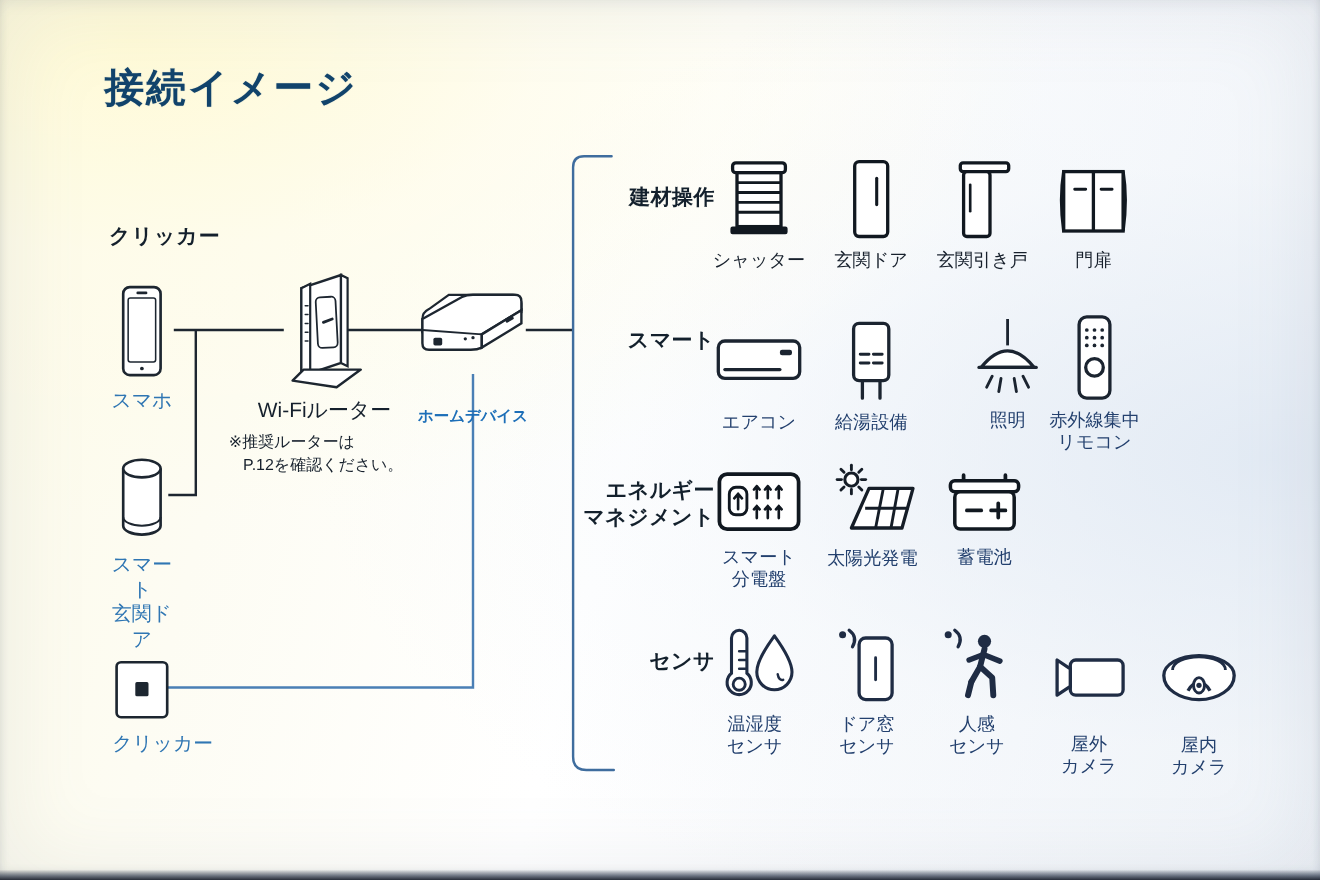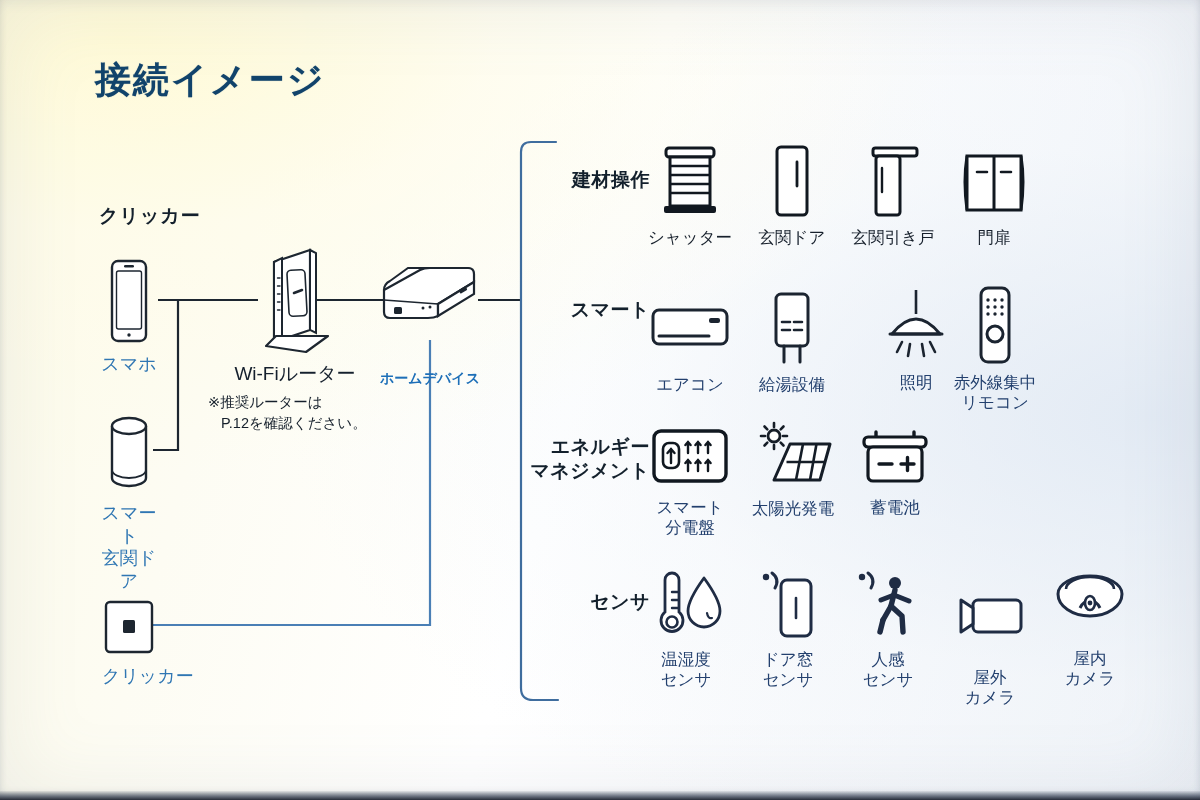--- a/index.html
+++ b/index.html
@@ -398,21 +398,21 @@
     <div class="icon-wrap" style="height:74px;">
       <svg width="72" height="48" viewBox="0 0 72 48">
         <rect x="19" y="8" width="48" height="32" rx="5" fill="#ffffff" stroke="#1f2c44" stroke-width="3"></rect>
         <path d="M19 16 L7 8 L7 40 L19 32 Z" fill="#ffffff" stroke="#1f2c44" stroke-width="3" stroke-linejoin="round"></path>
       </svg>
     </div>
     <div class="cap lbl-navy" style="margin-top:27px;">屋外</div>
     <div class="cap lbl-navy">カメラ</div>
   </div>
 
-  <div class="item" style="left:1042px;top:554px;width:96px;">
+  <div class="item" style="left:1042px;top:574px;width:96px;">
     <div class="icon-wrap" style="height:74px;">
       <svg width="72" height="56" viewBox="0 0 72 56">
         <path d="M4 22 a32 18 0 0 1 64 0 a32 22 0 0 1 -64 0 Z" fill="#ffffff" stroke="#1f2c44" stroke-width="3"></path>
         <path d="M12 17 a24 12 0 0 1 48 0" fill="none" stroke="#1f2c44" stroke-width="2.6"></path>
         <path d="M26 36 a12 16 0 0 1 20 0" fill="#ffffff" stroke="#1f2c44" stroke-width="3"></path>
         <ellipse cx="36" cy="31" rx="5" ry="7" fill="#ffffff" stroke="#1f2c44" stroke-width="2.6"></ellipse>
         <circle cx="36" cy="31" r="2.4" fill="#1f2c44"></circle>
       </svg>
     </div>
     <div class="cap lbl-navy" style="margin-top:20px;">屋内</div>

